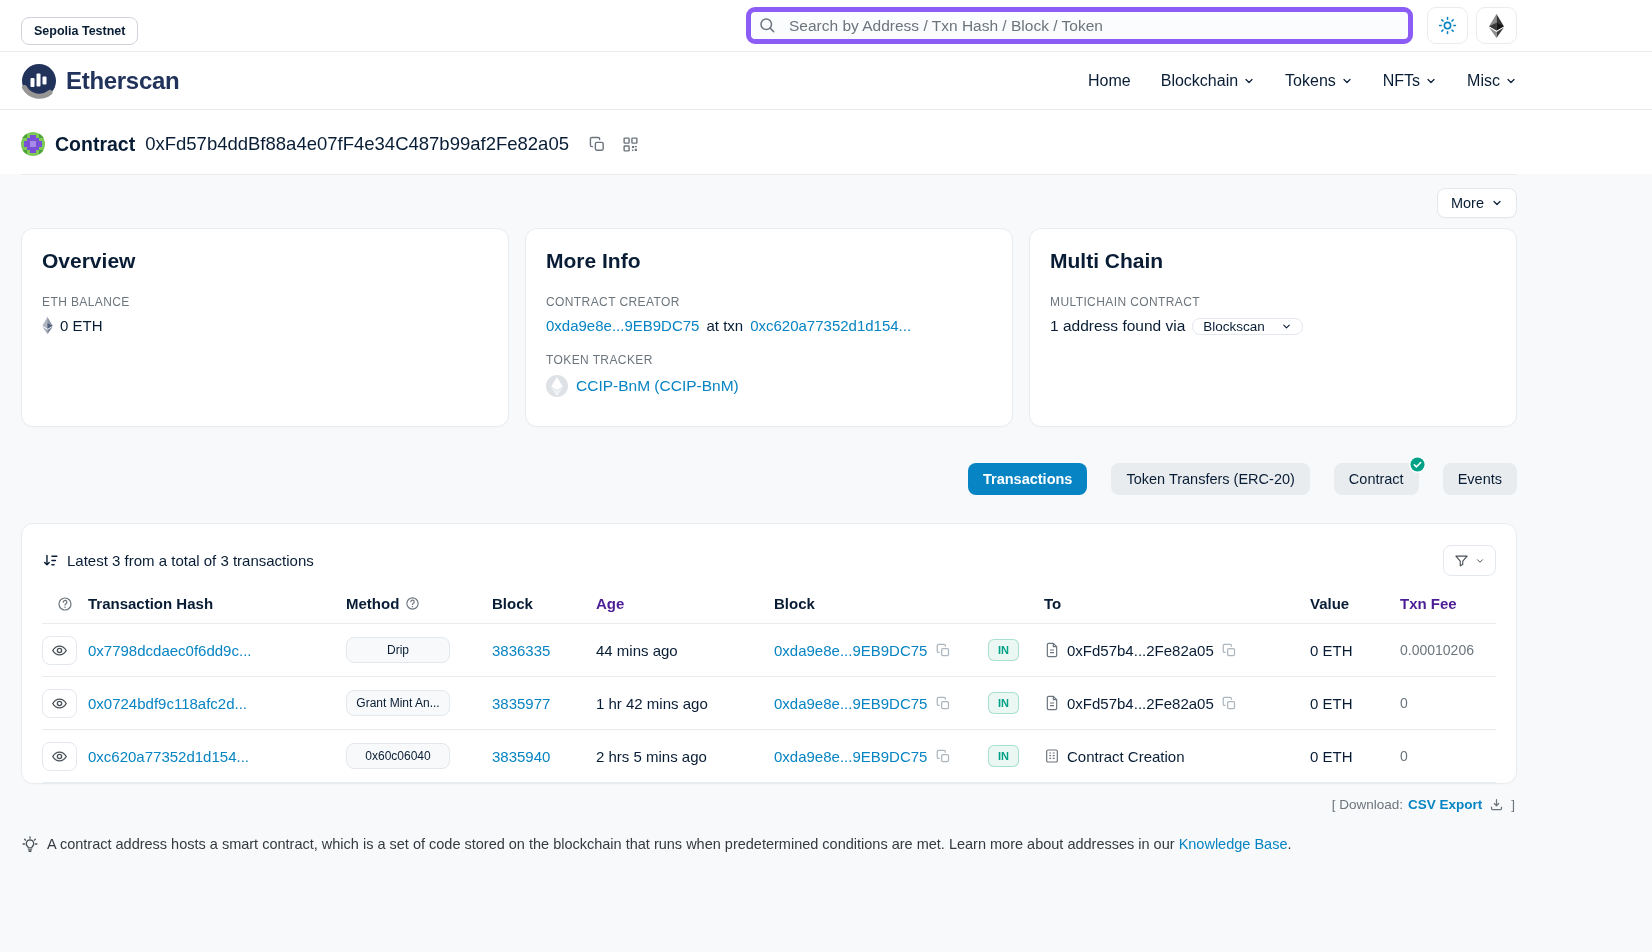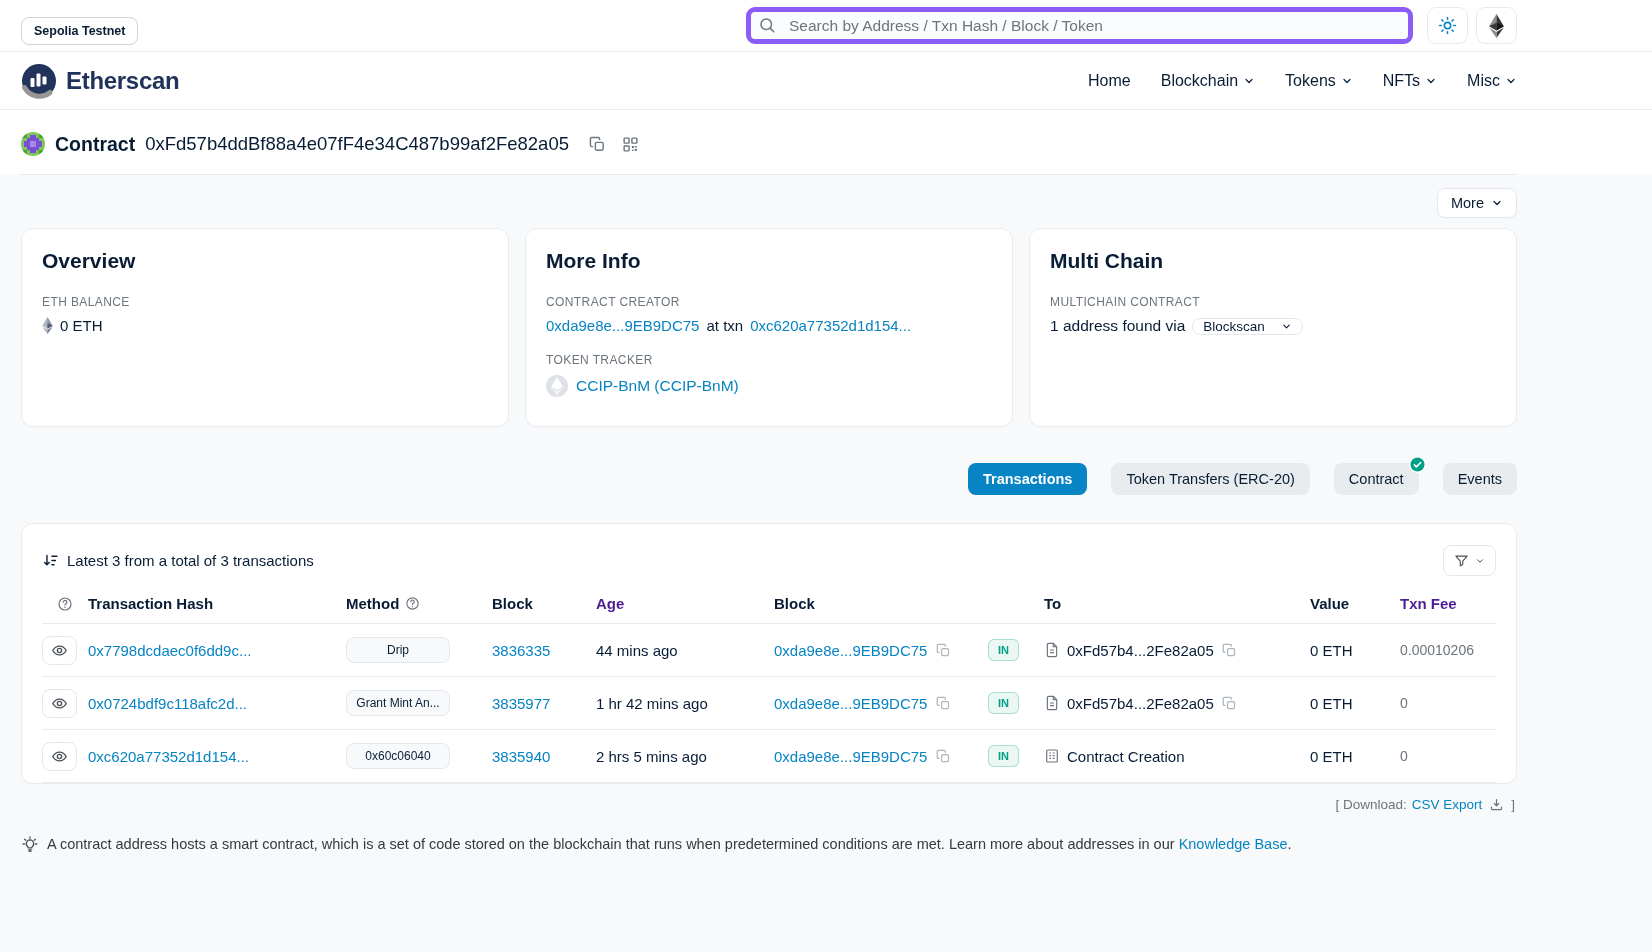--- a/index.html
+++ b/index.html
@@ -128,21 +128,21 @@
   .in-badge {
     display: inline-block; min-width: 31px; text-align: center; padding: 4px 5px;
     border: 1px solid rgba(0,161,134,0.28); background: #eaf7f2; color: #00a186;
     border-radius: 6px; font-size: 11px; font-weight: 700;
   }
   .to-icon { color: #6c757d; display: flex; }
   .trow:not(.creation) .creation-ic { display: none; }
   .c-fee { font-size: 14px; color: #6c757d; }
 
   .download-row { display: flex; justify-content: flex-end; align-items: center; gap: 5px; padding: 13px 2px 0 0; font-size: 13.5px; color: #6c757d; }
-  .download-row .link { font-weight: 400; }
+  .download-row .link { font-weight: 700; }
   .download-icon { color: #6c757d; margin: 0 2px; }
 
   .footnote { display: flex; align-items: center; gap: 8px; margin-top: 23px; font-size: 14.5px; color: #343a40; }
   .footnote .link { color: #0784c3; }
   .footnote-icon { color: #495057; }
 </style>
 </head>
 <body>
 
 <svg width="0" height="0" style="position:absolute">

